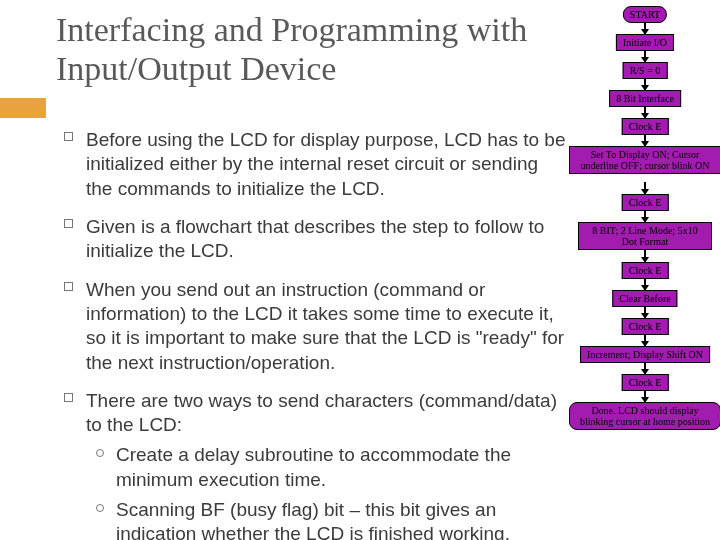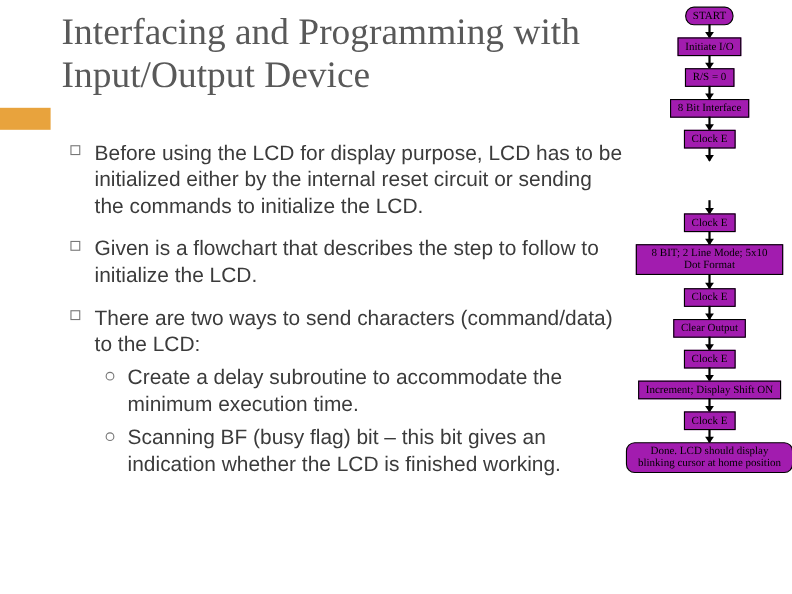--- a/index.html
+++ b/index.html
@@ -139,20 +139,21 @@
 <div class="slide">
 
   <div class="accent"></div>
 
   <div class="title">Interfacing and Programming with Input/Output Device</div>
 
   <div class="body">
     <ul class="top">
       <li><span>Before using the LCD for display purpose, LCD has to be initialized either by the internal reset circuit or sending the commands to initialize the LCD.</span></li>
       <li><span>Given is a flowchart that describes the step to follow to initialize the LCD.</span></li>
+      <li><span>When you send out an instruction (command or information) to the LCD it takes some time to execute it, so it is important to make sure that the LCD is "ready" for the next instruction/operation.</span></li>
       <li>
         <span>There are two ways to send characters (command/data) to the LCD:</span>
         <ul class="sub">
           <li><span>Create a delay subroutine to accommodate the minimum execution time.</span></li>
           <li><span>Scanning BF (busy flag) bit – this bit gives an indication whether the LCD is finished working.</span></li>
         </ul>
       </li>
     </ul>
   </div>
 
@@ -181,20 +182,21 @@
         <div class="line" style="height:12px;"></div>
         <div class="head"></div>
       </div>
 
     <div class="fc-box" style="top:118px;">Clock E</div>
     <div class="fc-arrow" style="top:134px;height:12px;">
         <div class="line" style="height:12px;"></div>
         <div class="head"></div>
       </div>
 
+    <div class="fc-box wrap" style="top:146px;width:138px;">Set To Display ON; Cursor underline OFF; cursor blink ON</div>
     <div class="fc-arrow" style="top:182px;height:12px;">
         <div class="line" style="height:12px;"></div>
         <div class="head"></div>
       </div>
 
     <div class="fc-box" style="top:194px;">Clock E</div>
     <div class="fc-arrow" style="top:210px;height:12px;">
         <div class="line" style="height:12px;"></div>
         <div class="head"></div>
       </div>
@@ -204,21 +206,21 @@
         <div class="line" style="height:12px;"></div>
         <div class="head"></div>
       </div>
 
     <div class="fc-box" style="top:262px;">Clock E</div>
     <div class="fc-arrow" style="top:278px;height:12px;">
         <div class="line" style="height:12px;"></div>
         <div class="head"></div>
       </div>
 
-    <div class="fc-box" style="top:290px;">Clear Output</div>
+    <div class="fc-box" style="top:290px;">Clear Before</div>
     <div class="fc-arrow" style="top:306px;height:12px;">
         <div class="line" style="height:12px;"></div>
         <div class="head"></div>
       </div>
 
     <div class="fc-box" style="top:318px;">Clock E</div>
     <div class="fc-arrow" style="top:334px;height:12px;">
         <div class="line" style="height:12px;"></div>
         <div class="head"></div>
       </div>

